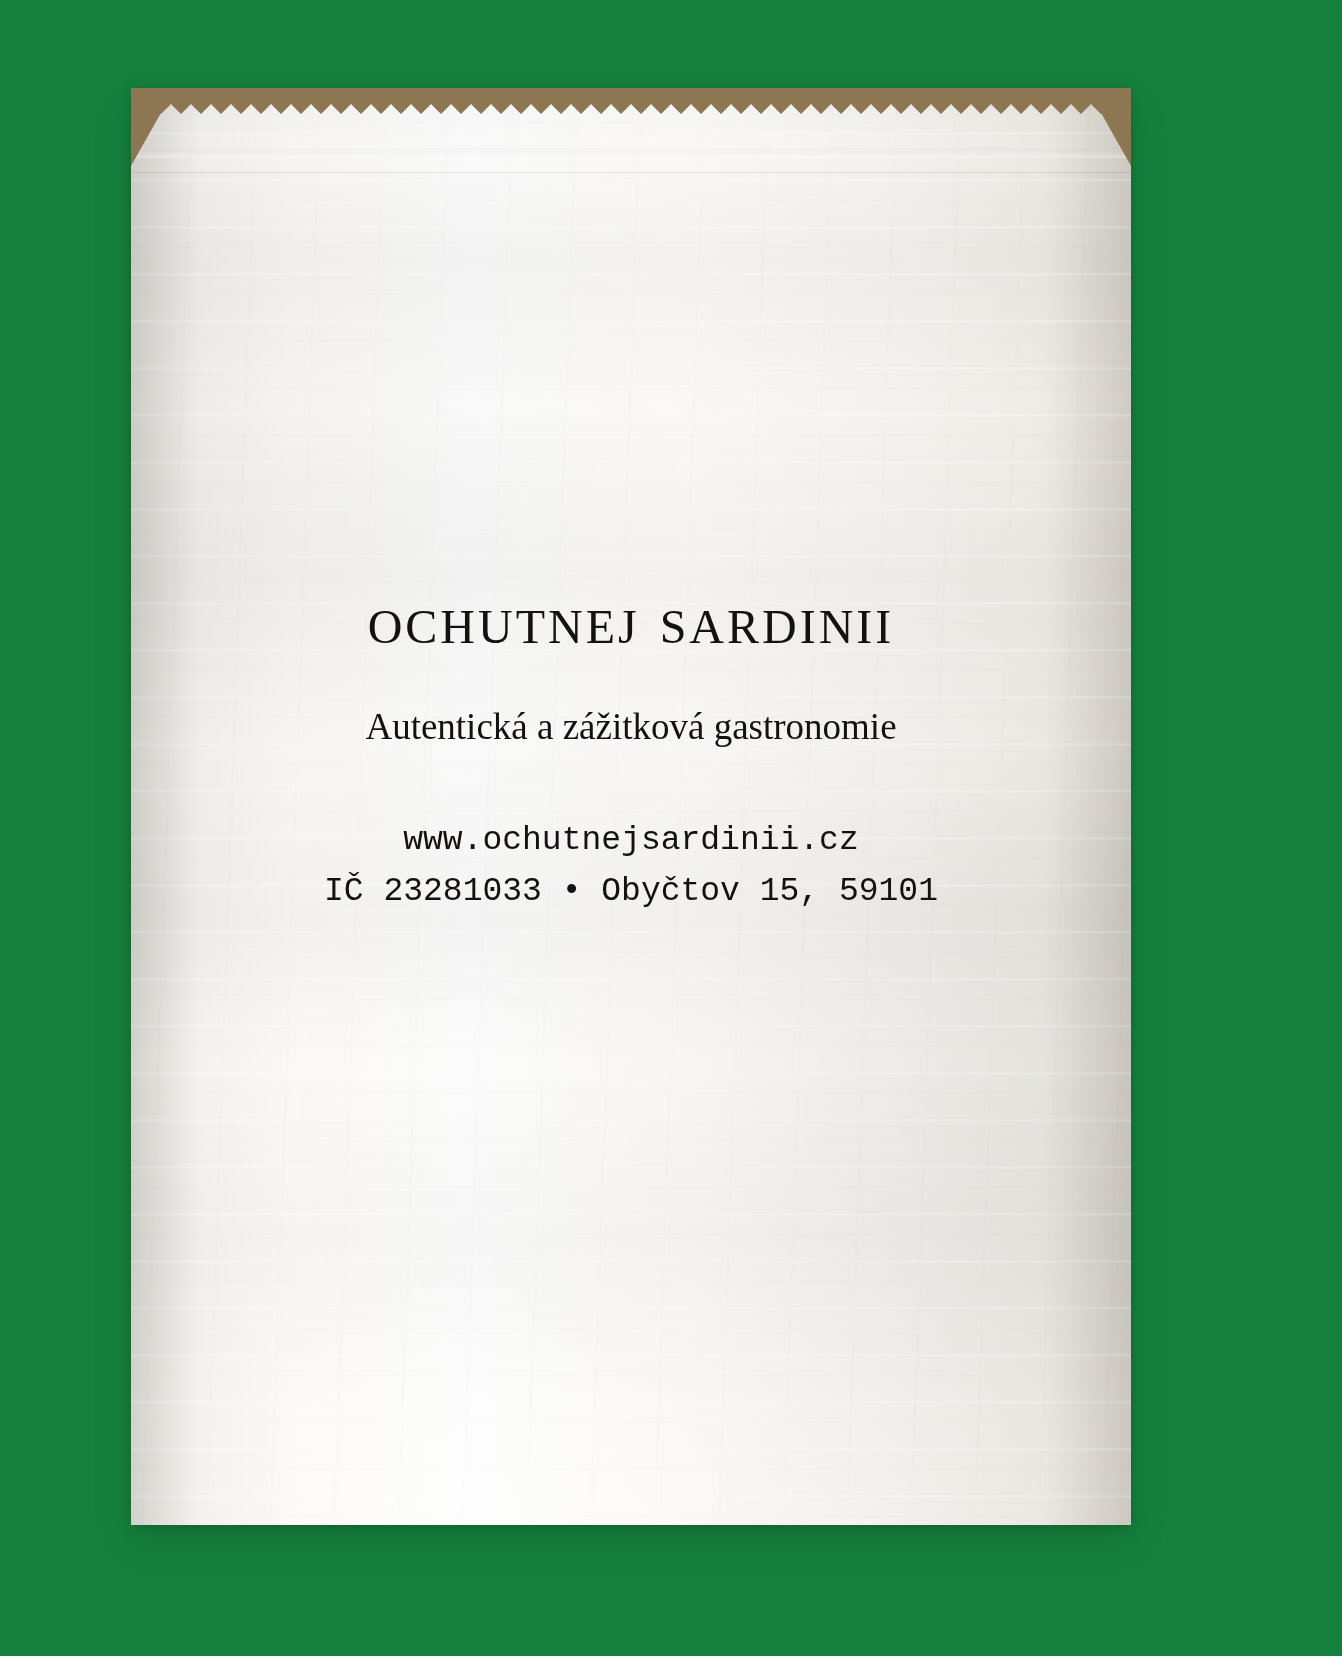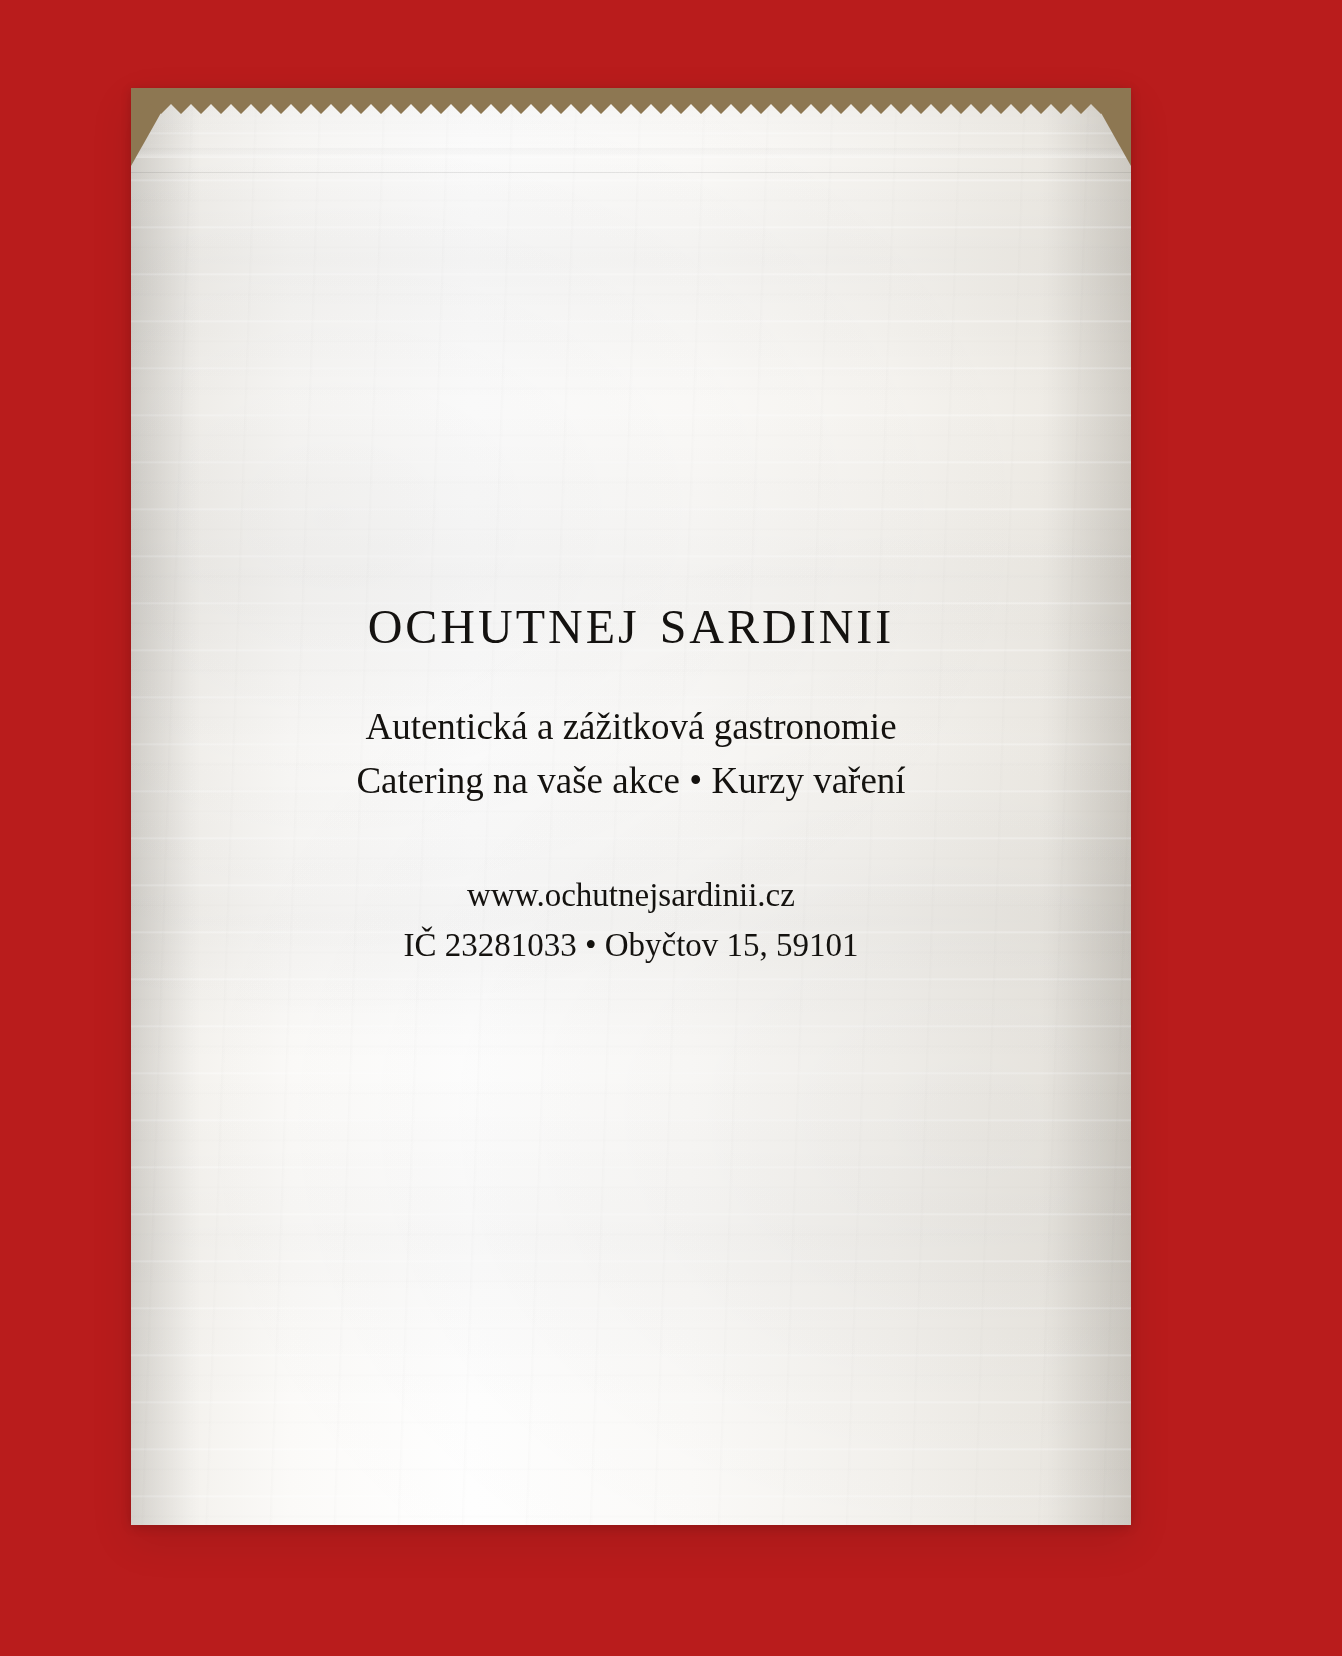--- a/index.html
+++ b/index.html
@@ -12,21 +12,21 @@
     background: #8d7752;
     font-family: "Liberation Serif", serif;
     overflow: hidden;
   }
 
   
   .scene {
     position: relative;
     width: 1342px;
     height: 1656px;
-    background: #b91c1c;
+    background: #15803d;
   }
 
   
   .bag {
     position: absolute;
     left: 131px;
     top: 88px;
     width: 1000px;
     height: 1437px;
     background:
@@ -168,21 +168,21 @@
     font-family: "Liberation Serif", serif;
     font-size: 37px;
     line-height: 1.45;
     color: #14120f;
     margin: 0;
     text-align: center;
   }
   .tagline .line2 { display: block; }
 
   .contact {
-    font-family: Liberation Serif, serif;
+    font-family: Liberation Mono, monospace;
     font-size: 33px;
     line-height: 1.53;
     color: #14120f;
     margin-top: 62px;
   }
   .contact div { display: block; }
 </style>
 </head>
 <body>
 
@@ -197,21 +197,20 @@
       <div class="top-flap-inner"></div>
     </div>
     <div class="notch left"></div>
     <div class="notch right"></div>
 
     <div class="print">
       <div class="brand">Ochutnej Sardinii</div>
 
       <div class="tagline">
         <span>Autentická a zážitková gastronomie</span>
-        <span class="line2">Catering na vaše akce • Kurzy vaření</span>
       </div>
 
       <div class="contact">
         <div>www.ochutnejsardinii.cz</div>
         <div>IČ 23281033 • Obyčtov 15, 59101</div>
       </div>
     </div>
   </div>
 
   <div class="serration">

